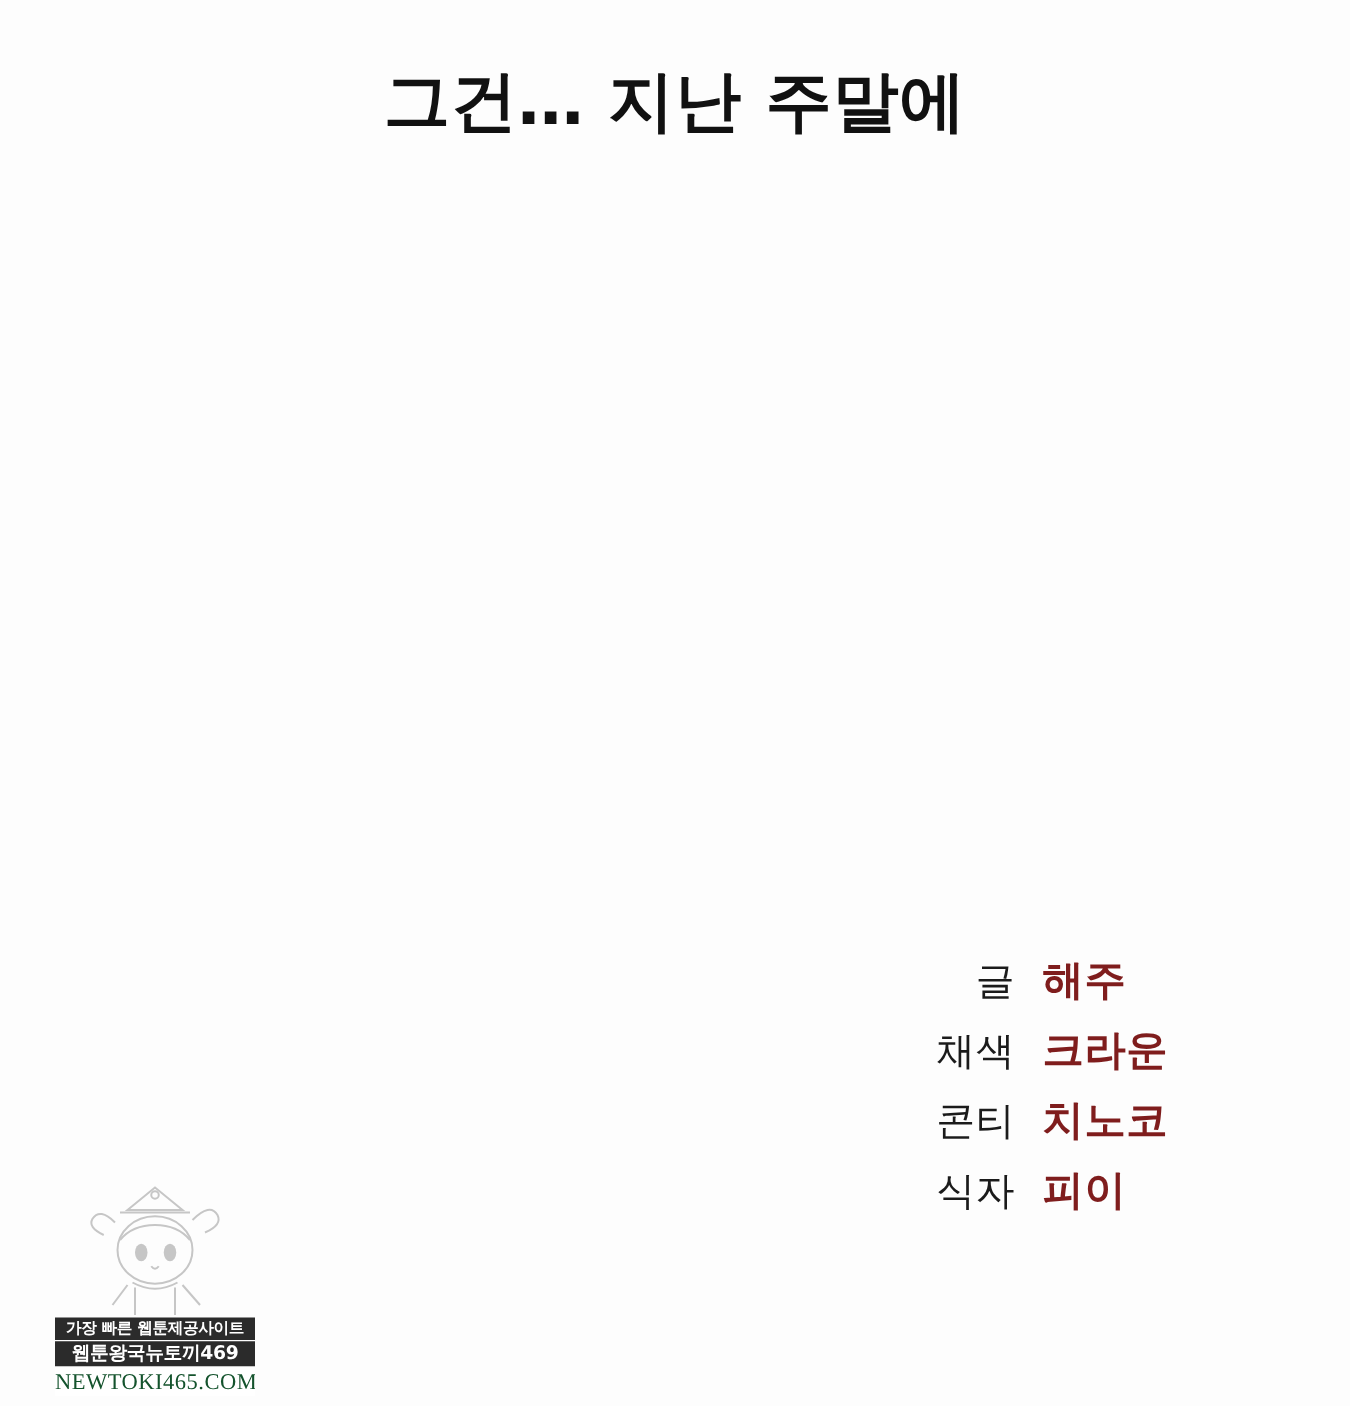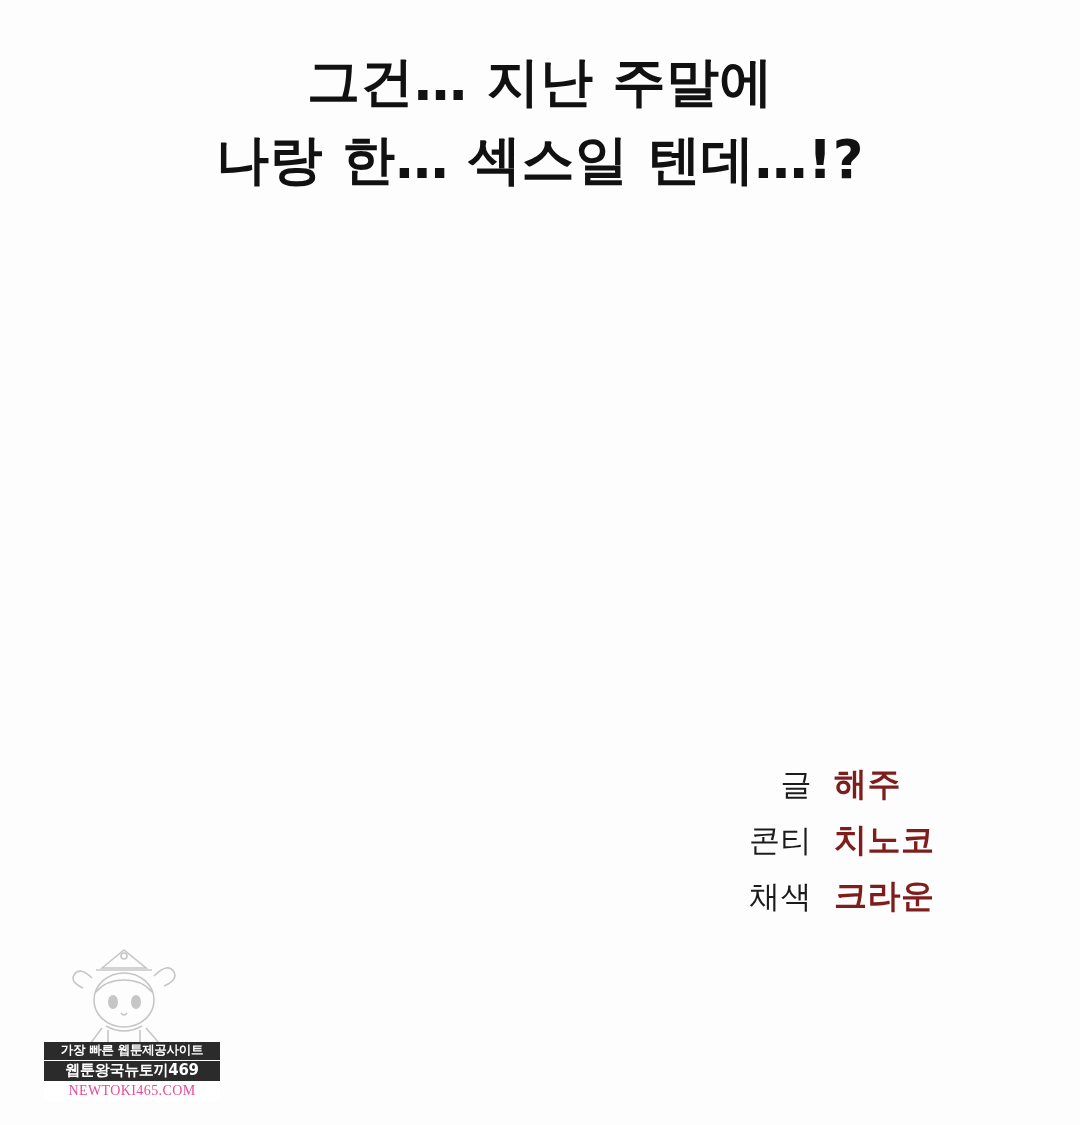--- a/index.html
+++ b/index.html
@@ -90,69 +90,72 @@
     position: absolute;
     left: 18px;
     top: 0;
     width: 124px;
     height: 112px;
     opacity: 0.28;
   }
   .wm-bars {
     position: absolute;
     left: 0;
-    top: 100px;
-    width: 176px;
+    top: 112px;
+    width: 160px;
   }
   .wm-bar {
     background: #2b2b2b;
     color: #ffffff;
     font-family: "DejaVu Sans", "Liberation Sans", sans-serif;
     font-weight: 700;
     text-align: center;
     line-height: 1;
     padding: 2px 0 3px 0;
     letter-spacing: -0.3px;
     white-space: nowrap;
     overflow: hidden;
   }
   .wm-bar-1 { font-size: 12.5px; }
   .wm-bar-2 { font-size: 15px; margin-top: 1px; }
   .wm-bar-3 {
     background: #ffffff;
-    color: #ec4899;
+    color: #14532d;
     font-family: "Liberation Serif", serif;
-    font-size: 14px;
+    font-size: 18px;
     font-weight: 400;
     margin-top: 1px;
     letter-spacing: 0.4px;
   }
 </style>
 </head>
 <body>
 
 <div class="page">
 
   <div class="dialogue">
     <span class="line line-1">그건… 지난 주말에</span>
-    <span class="line line-2">나랑 한… 섹스일 텐데…!?</span>
   </div>
 
   <div class="credits">
     <div class="credit-row">
       <span class="credit-role">글</span>
       <span class="credit-name">해주</span>
     </div>
     <div class="credit-row">
+      <span class="credit-role">채색</span>
+      <span class="credit-name">크라운</span>
+    </div>
+    <div class="credit-row">
       <span class="credit-role">콘티</span>
       <span class="credit-name">치노코</span>
     </div>
     <div class="credit-row">
-      <span class="credit-role">채색</span>
-      <span class="credit-name">크라운</span>
+      <span class="credit-role">식자</span>
+      <span class="credit-name">피이</span>
     </div>
   </div>
 
   <div class="watermark">
     <svg class="wm-art" viewBox="0 0 124 112">
       <g fill="none" stroke="#3a3a3a" stroke-width="1.6">
 
         <path d="M40 26 L62 8 L84 26 Z"></path>
         <path d="M34 28 L90 28"></path>
         <circle cx="62" cy="14" r="3"></circle>

